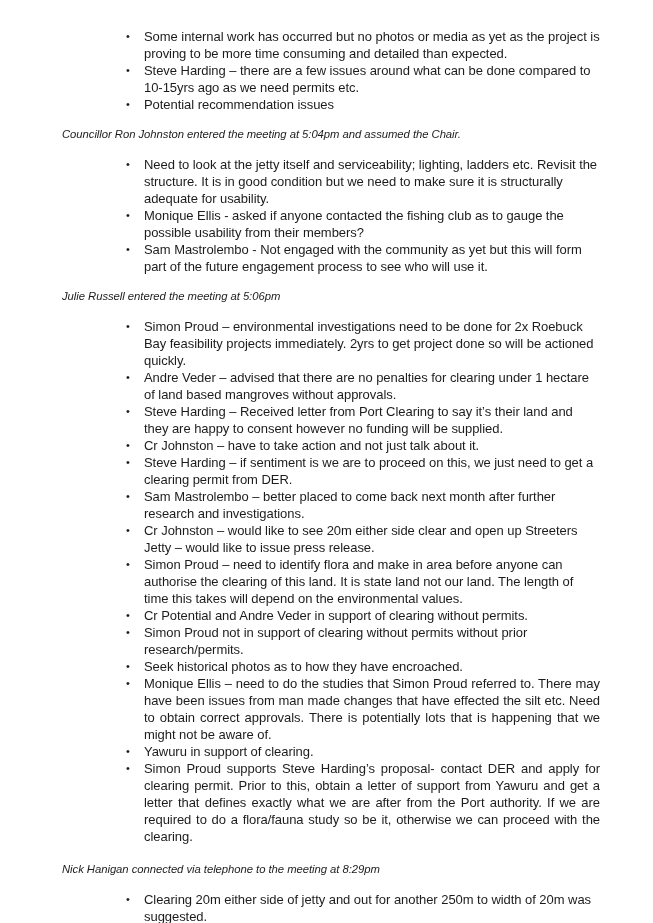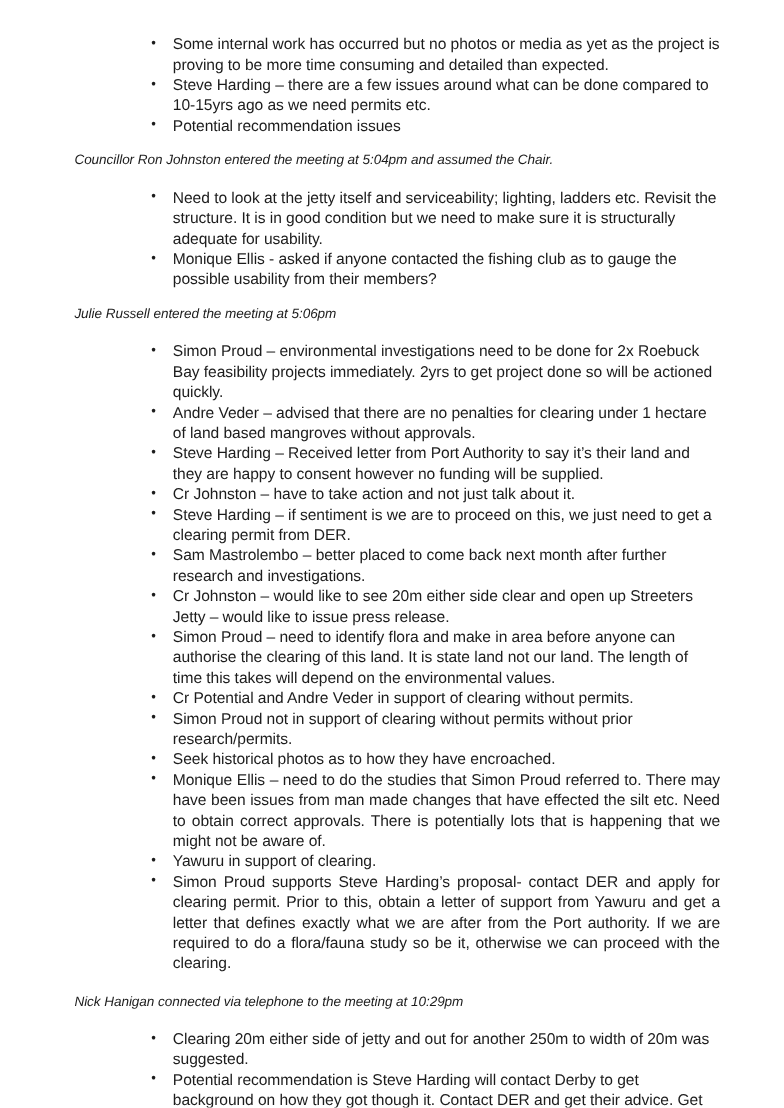--- a/index.html
+++ b/index.html
@@ -80,48 +80,49 @@
 
   <div class="gap-md"></div>
 
   <p class="note-line">Councillor Ron Johnston entered the meeting at 5:04pm and assumed the Chair.</p>
 
   <div class="gap-md"></div>
 
   <ul class="bullets">
     <li>Need to look at the jetty itself and serviceability; lighting, ladders etc. Revisit the structure. It is in good condition but we need to make sure it is structurally adequate for usability.</li>
     <li>Monique Ellis - asked if anyone contacted the fishing club as to gauge the possible usability from their members?</li>
+    <li>Sam Mastrolembo - Not engaged with the community as yet but this will form part of the future engagement process to see who will use it.</li>
   </ul>
 
   <div class="gap-md"></div>
 
   <p class="note-line">Julie Russell entered the meeting at 5:06pm</p>
 
   <div class="gap-md"></div>
 
   <ul class="bullets">
     <li>Simon Proud – environmental investigations need to be done for 2x Roebuck Bay feasibility projects immediately. 2yrs to get project done so will be actioned quickly.</li>
     <li>Andre Veder – advised that there are no penalties for clearing under 1 hectare of land based mangroves without approvals.</li>
-    <li>Steve Harding – Received letter from Port Authority to say it’s their land and they are happy to consent however no funding will be supplied.</li>
+    <li>Steve Harding – Received letter from Port Clearing to say it’s their land and they are happy to consent however no funding will be supplied.</li>
     <li>Cr Johnston – have to take action and not just talk about it.</li>
     <li>Steve Harding – if sentiment is we are to proceed on this, we just need to get a clearing permit from DER.</li>
     <li>Sam Mastrolembo – better placed to come back next month after further research and investigations.</li>
     <li>Cr Johnston – would like to see 20m either side clear and open up Streeters Jetty – would like to issue press release.</li>
     <li>Simon Proud – need to identify flora and make in area before anyone can authorise the clearing of this land. It is state land not our land. The length of time this takes will depend on the environmental values.</li>
     <li>Cr Potential and Andre Veder in support of clearing without permits.</li>
     <li>Simon Proud not in support of clearing without permits without prior research/permits.</li>
     <li>Seek historical photos as to how they have encroached.</li>
     <li class="justify">Monique Ellis – need to do the studies that Simon Proud referred to. There may have been issues from man made changes that have effected the silt etc. Need to obtain correct approvals. There is potentially lots that is happening that we might not be aware of.</li>
     <li>Yawuru in support of clearing.</li>
     <li class="justify">Simon Proud supports Steve Harding’s proposal- contact DER and apply for clearing permit. Prior to this, obtain a letter of support from Yawuru and get a letter that defines exactly what we are after from the Port authority. If we are required to do a flora/fauna study so be it, otherwise we can proceed with the clearing.</li>
   </ul>
 
   <div class="gap-lg"></div>
 
-  <p class="note-line">Nick Hanigan connected via telephone to the meeting at 10:29pm</p>
+  <p class="note-line">Nick Hanigan connected via telephone to the meeting at 8:29pm</p>
 
   <div class="gap-md"></div>
 
   <ul class="bullets">
     <li>Clearing 20m either side of jetty and out for another 250m to width of 20m was suggested.</li>
     <li>Potential recommendation is Steve Harding will contact Derby to get background on how they got though it.  Contact DER and get their advice. Get clearing permit and bring back to committee – Cr Johnston moved this and Peter Taylor seconded.</li>
   </ul>
 
 </div>
 

